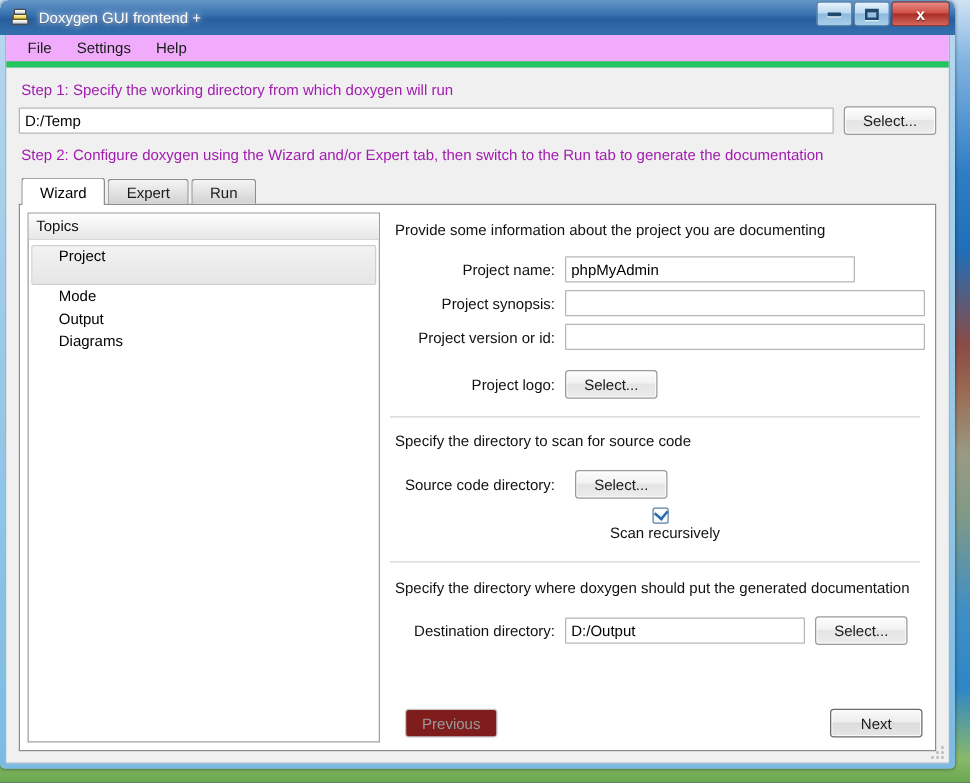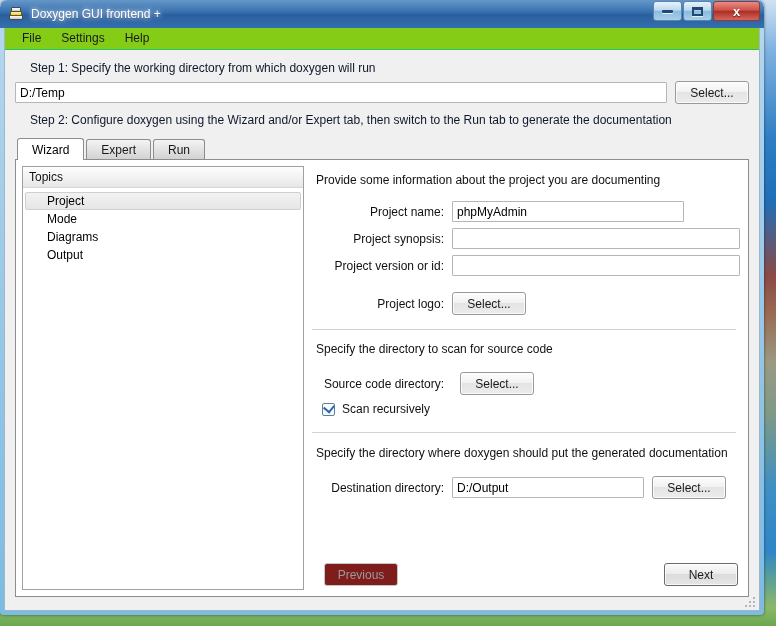--- a/index.html
+++ b/index.html
@@ -160,41 +160,41 @@
     height: 583px;
     background: #f0f0f0;
     border: 1px solid #9bb7cd;
     border-top: none;
     box-sizing: border-box;
   }
 
   
   #menubar {
     height: 21px;
-    background: #84cc16;
-    border-bottom: 1px solid #22c55e;
+    background: #f0abfc;
+    border-bottom: 5px solid #22c55e;
     display: flex;
     align-items: center;
     padding-left: 7px;
   }
   .menu-item {
     padding: 3px 10px 4px 10px;
     font-size: 12px;
     color: #1a1a1a;
     line-height: 13px;
   }
 
   
   #body {
     padding: 9px 10px 0 10px;
   }
   .step-label {
     font-size: 12px;
-    color: #0f172a;
-    margin: 2px 0 6px 15px;
+    color: #a21caf;
+    margin: 2px 0 6px 2px;
   }
   .row {
     display: flex;
     align-items: center;
   }
 
   
   .tinput {
     border: 1px solid #b6b6b6;
     background: #ffffff;
@@ -303,21 +303,21 @@
     line-height: 18px;
     padding-left: 22px;
     font-size: 12px;
     color: #000;
     margin: 0 2px;
   }
   .topic-item.selected {
     background: linear-gradient(180deg, #f2f2f2 0%, #e6e6e6 100%);
     border: 1px solid #cfcfcf;
     border-radius: 2px;
-    height: 18px;
+    height: 32px;
     line-height: 16px;
     box-sizing: border-box;
     padding-left: 21px;
   }
 
   
   #pane {
     flex: 1;
     margin: 6px 6px 6px 8px;
     position: relative;
@@ -343,20 +343,21 @@
   .flabel.wide { width: 140px; }
   .divider {
     height: 1px;
     background: #d2d2d2;
     margin: 14px 6px 12px 0;
   }
   .chk-row {
     display: flex;
     align-items: center;
     margin: 7px 0 0 10px;
+    flex-direction: column;
   }
   .checkbox {
     width: 13px; height: 13px;
     border: 1px solid #5b7f9e;
     background: linear-gradient(180deg, #ffffff 0%, #f2f7fb 100%);
     border-radius: 2px;
     margin-right: 7px;
     position: relative;
     box-sizing: border-box;
   }
@@ -454,22 +455,22 @@
         <div class="tab">Run</div>
       </div>
 
       <div id="tabpage">
 
         <div id="topics">
           <div id="topics-header">Topics</div>
           <div style="padding-top:4px">
             <div class="topic-item selected">Project</div>
             <div class="topic-item">Mode</div>
+            <div class="topic-item">Output</div>
             <div class="topic-item">Diagrams</div>
-            <div class="topic-item">Output</div>
           </div>
         </div>
 
         <div id="pane">
 
           <div class="pane-text" style="margin:7px 0 14px 4px">Provide some information about the project you are documenting</div>
 
           <div class="frow">
             <div class="flabel wide">Project name:</div>
             <div class="tinput" style="width:232px">phpMyAdmin</div>

